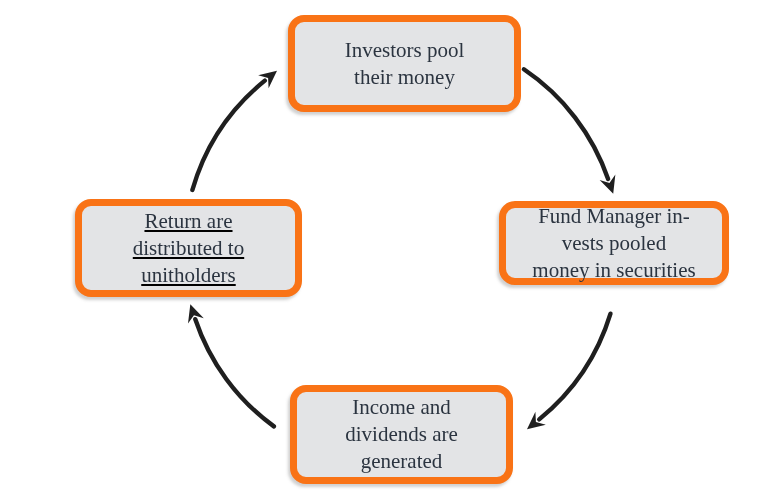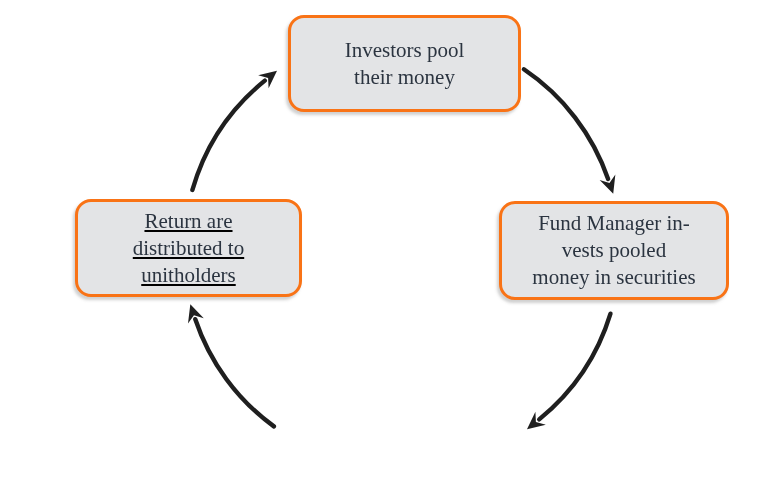--- a/index.html
+++ b/index.html
@@ -20,36 +20,36 @@
     left: 0;
     top: 0;
     width: 768px;
     height: 498px;
     pointer-events: none;
   }
   .node {
     position: absolute;
     box-sizing: border-box;
     background: #e3e4e6;
-    border: 3px solid #f97316;
+    border: 7px solid #f97316;
     border-radius: 16px;
     box-shadow: -2px 3px 3px rgba(120,120,120,0.35);
     display: flex;
     align-items: center;
     justify-content: center;
     text-align: center;
   }
   .node .label {
     white-space: pre-line;
     color: #2b3440;
     font-size: 21px;
     line-height: 27px;
   }
   .node-top    { left: 288px; top: 15px;  width: 233px; height: 97px; }
-  .node-right  { left: 499px; top: 201px; width: 230px; height: 99px; }
+  .node-right  { left: 499px; top: 201px; width: 230px; height: 84px; }
   .node-bottom { left: 290px; top: 385px; width: 223px; height: 99px; }
   .node-left   { left: 75px;  top: 199px; width: 227px; height: 98px; text-decoration: underline; }
 </style>
 </head>
 <body>
 
 <div class="canvas">
 
   <svg class="arrows-layer" viewBox="0 0 768 498" xmlns="http://www.w3.org/2000/svg" aria-hidden="true">
     <defs>
@@ -67,20 +67,25 @@
     <div class="label">Investors pool
 their money</div>
   </div>
 
   <div class="node node-right">
     <div class="label">Fund Manager in-
 vests pooled
 money in securities</div>
   </div>
 
+  <div class="node node-bottom">
+    <div class="label">Income and
+dividends are
+generated</div>
+  </div>
 
   <div class="node node-left">
     <div class="label">Return are
 distributed to
 unitholders</div>
   </div>
 
 </div>
 
 </body></html>

